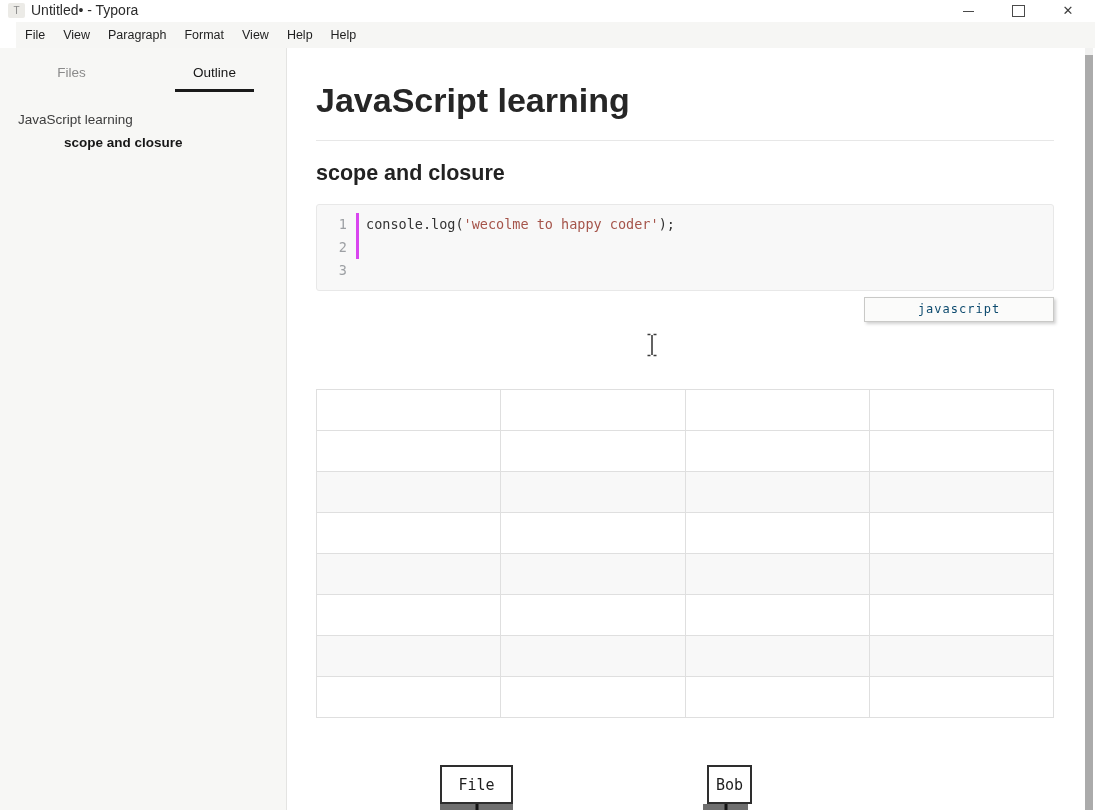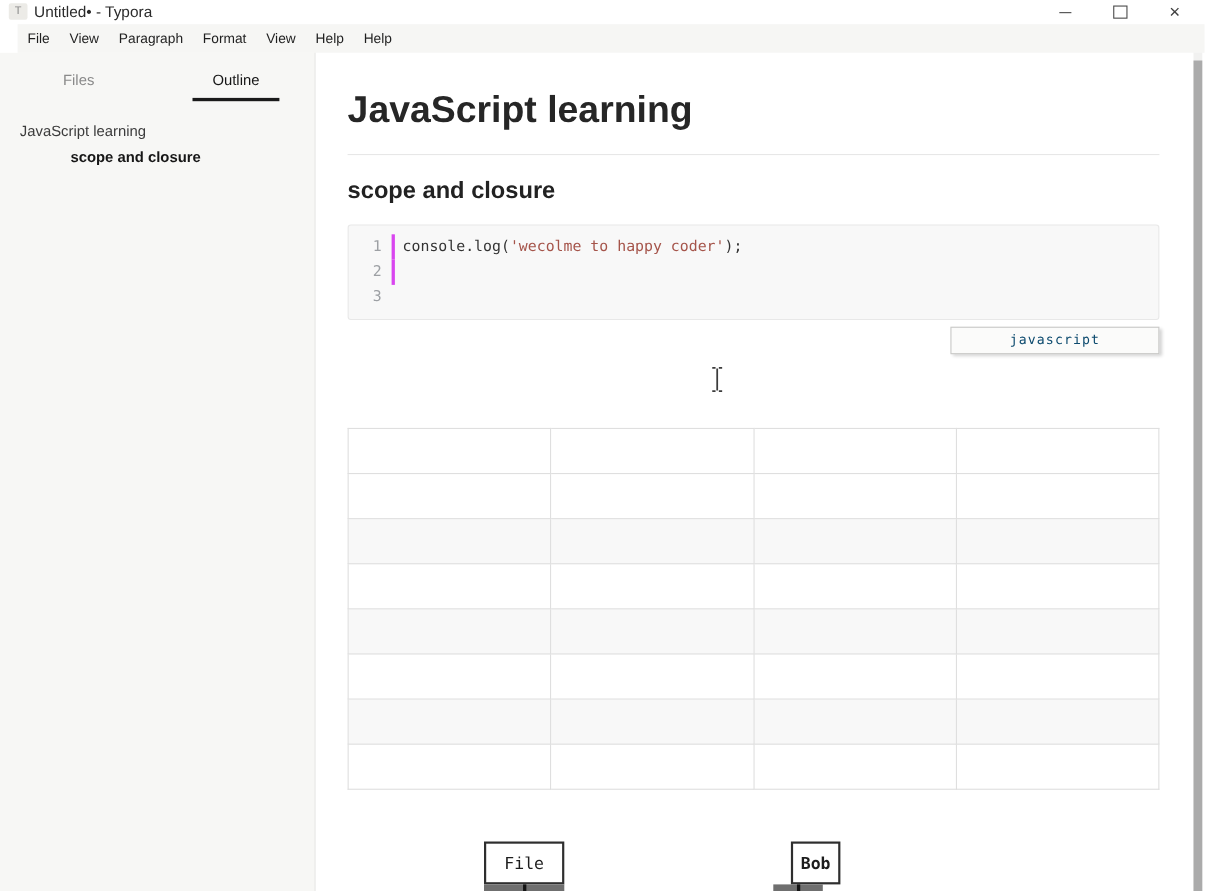--- a/index.html
+++ b/index.html
@@ -59,21 +59,21 @@
   
   .md-table{position:absolute;left:29px;top:341px;width:738px;border-collapse:collapse;}
   .md-table td{border:1px solid #dfdfdf;height:38px;width:25%;background:#fff;}
   .md-table tr.alt td{background:#f8f8f8;}
 
   
   .actor{position:absolute;height:35px;background:#fff;border:2px solid #2e2e2e;
          font-family:"DejaVu Sans Mono","Liberation Mono",monospace;font-size:15px;color:#1d1d1d;
          display:flex;align-items:center;justify-content:center;}
   .actor-alice{left:153px;top:717px;width:69px;}
-  .actor-bob{left:432px;top:717px;width:41px;font-weight:bold;}
+  .actor-bob{left:420px;top:717px;width:41px;}
   .actor-bar{position:absolute;height:6px;background:#6f6f6f;}
   .bar-alice{left:153px;top:756px;width:73px;}
   .bar-bob{left:416px;top:756px;width:45px;}
   .actor-bar::after{content:"";position:absolute;left:50%;top:0;width:3px;height:6px;
                     background:#141414;transform:translateX(-50%);}
 
   
   .scrollbar{position:absolute;left:1085px;top:48px;width:8px;height:762px;background:#f1f1f0;}
   .scroll-thumb{position:absolute;left:0;top:7px;width:8px;height:755px;background:#ababab;}
 </style>

